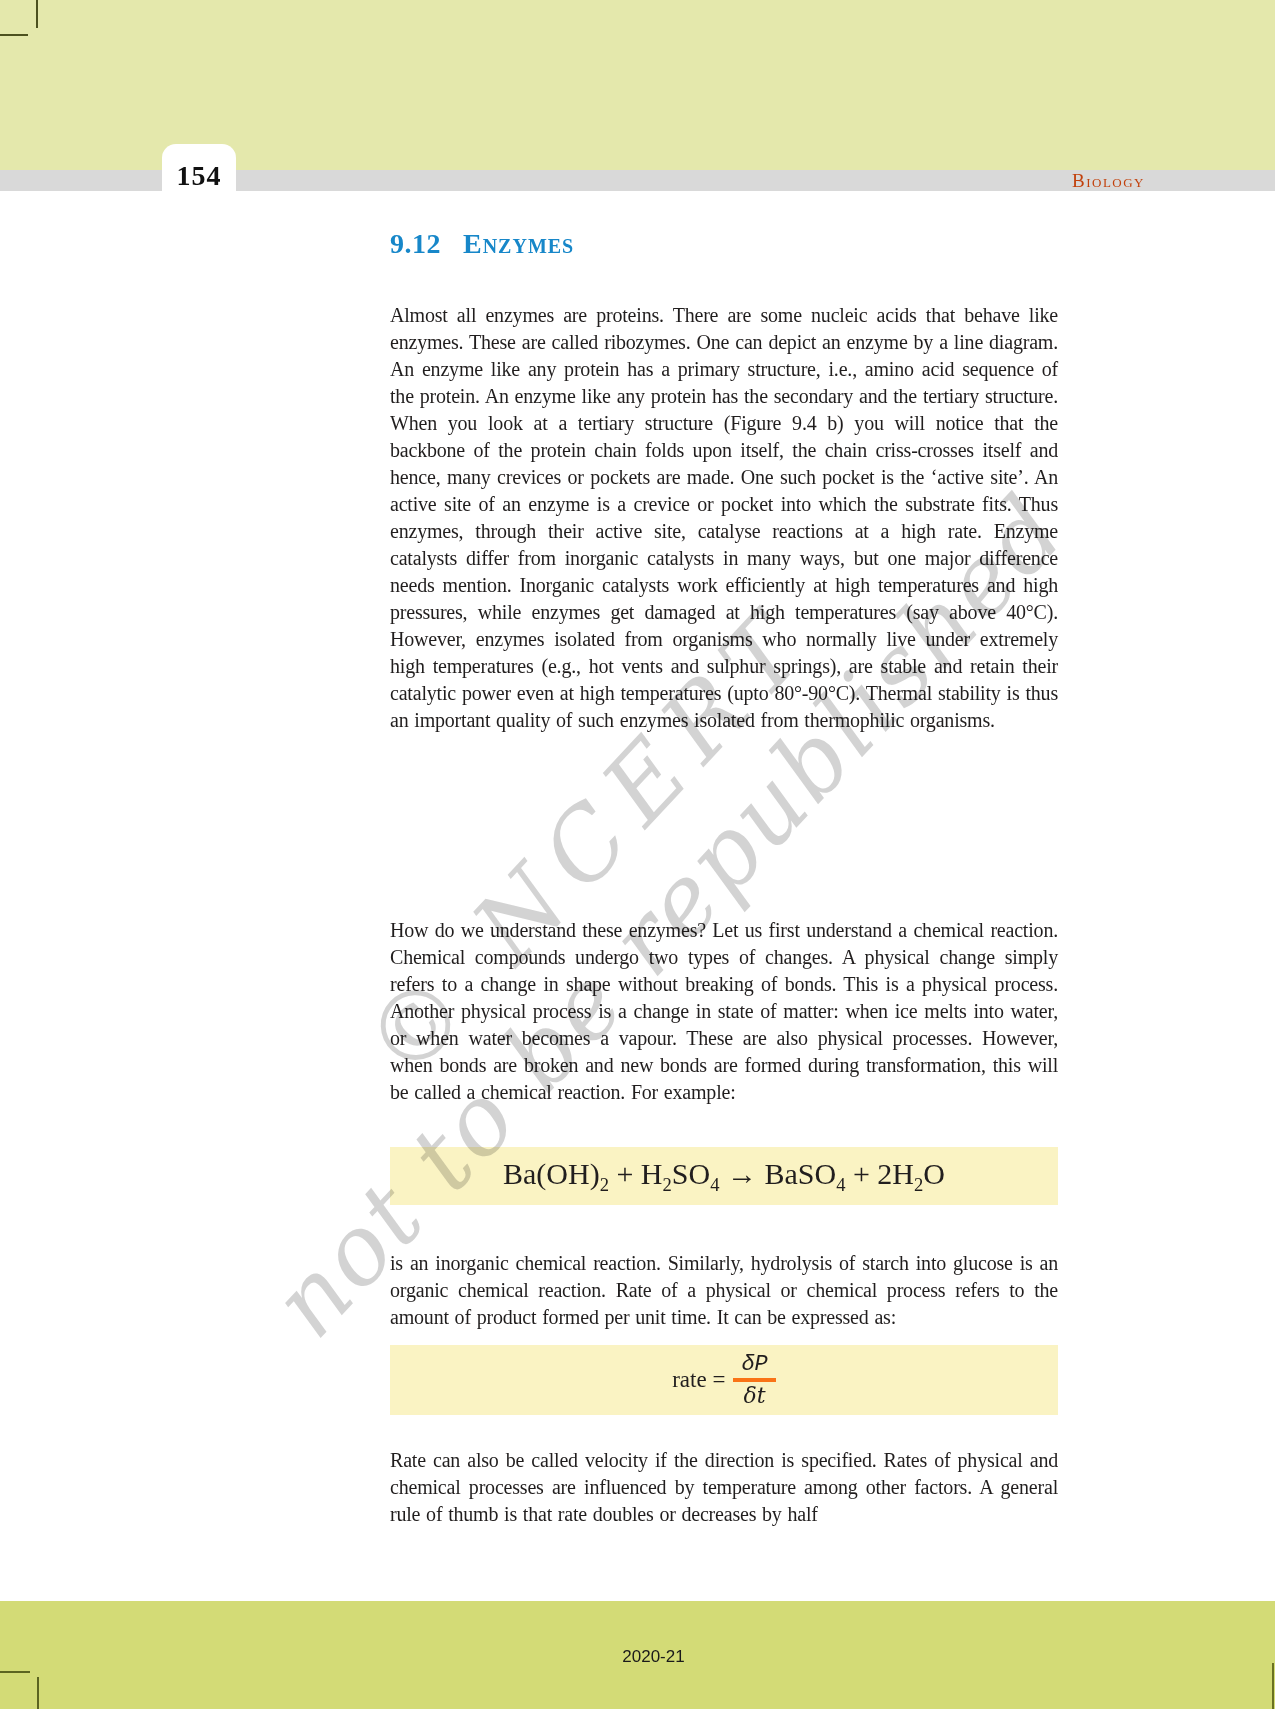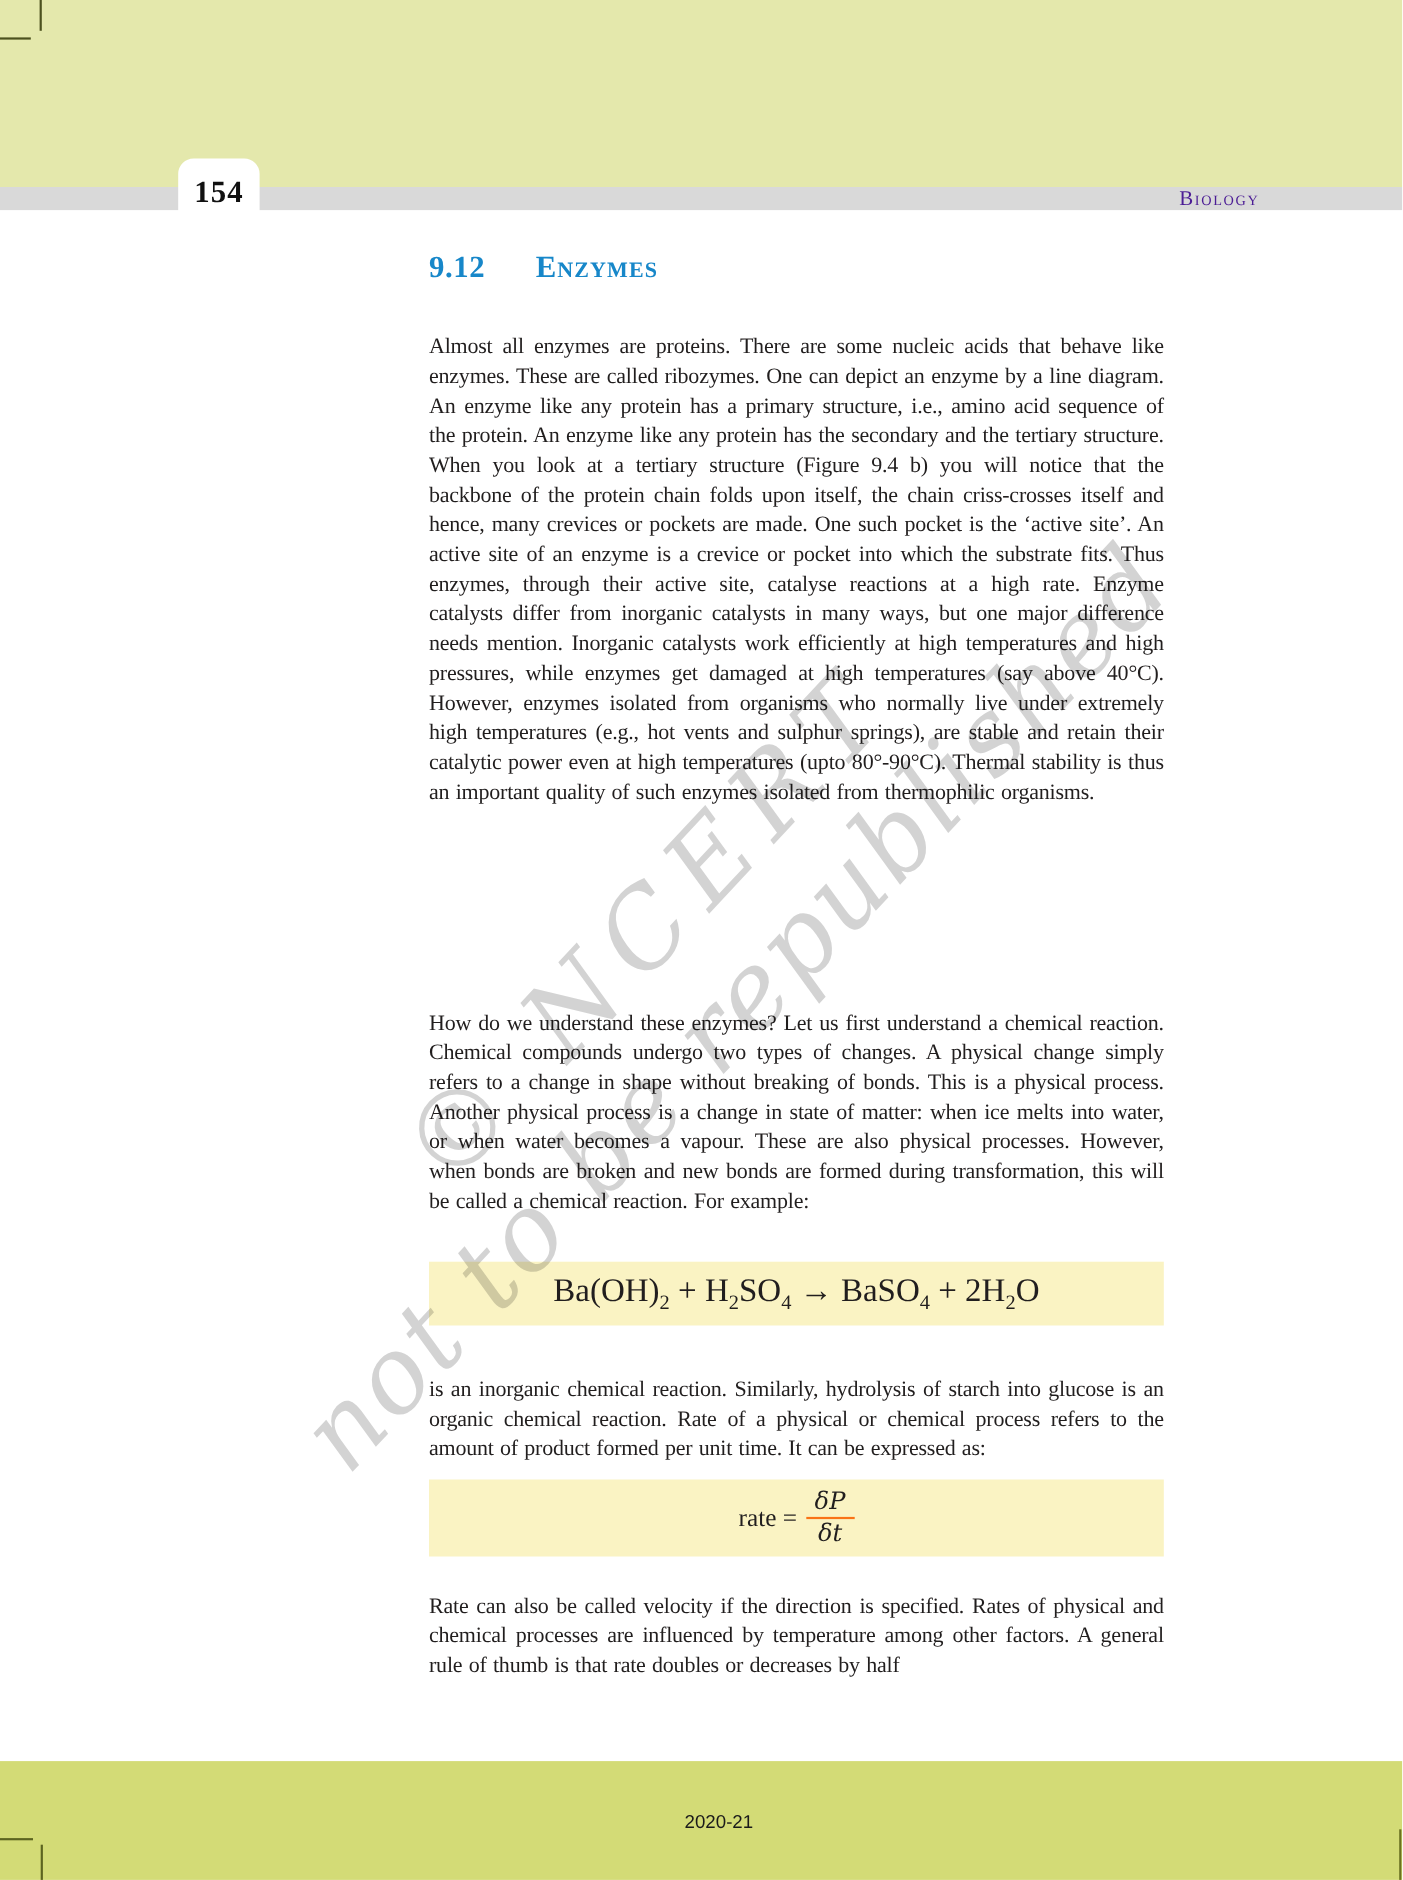--- a/index.html
+++ b/index.html
@@ -37,32 +37,32 @@
     position:absolute; left:162px; top:144px; width:74px; height:58px;
     background:#ffffff; border-radius:14px 14px 0 0;
     text-align:center; z-index:1;
   }
   .page-tab .num {
     display:block; padding-top:16px;
     font-weight:bold; font-size:28px; letter-spacing:1px; color:#111;
   }
   .biology-label {
     position:absolute; top:170px; right:130px; height:21px; line-height:22px;
-    font-variant: small-caps; font-size:19px; letter-spacing:1.5px; color:#4c1d95;
+    font-variant: small-caps; font-size:19px; letter-spacing:1.5px; color:#c2410c;
     z-index:1;
   }
   
   .content { position:absolute; left:0; top:0; width:1275px; height:1709px; z-index:2; }
   .col { position:absolute; left:390px; width:668px; }
   .h2 {
     top:228px;
     color:#1787c9; font-weight:bold; font-size:28px; letter-spacing:0.5px;
   }
   .h2 .sec-num { margin-right:22px; }
-  .h2 .sc { font-variant: small-caps; letter-spacing:1px;margin-left:24px; }
+  .h2 .sc { font-variant: small-caps; letter-spacing:1px; }
   .h3 {
     top:848px;
     color:#1787c9; font-weight:bold; font-size:26px;
   }
   .h3 .sec-num { margin-right:16px; }
   .body-p {
     font-size:20px; line-height:27px; text-align:justify;
     letter-spacing:-0.2px; word-spacing:1px; color:#211e1e;
   }
   .p1 { top:282px; }
@@ -75,21 +75,21 @@
     background:#faf3c3; display:flex; align-items:center; justify-content:center;
   }
   .eq1 { top:1147px; height:58px; font-size:30px; }
   .eq1 sub { font-size:0.62em; }
   .eq2 { top:1345px; height:70px; font-size:23px; }
   .frac {
     display:inline-flex; flex-direction:column; text-align:center;
     vertical-align:middle; margin-left:8px; font-style:italic;
     font-family:"DejaVu Serif", serif; font-size:22px; line-height:1.15;
   }
-  .frac .num { border-bottom:2px solid #f97316; padding:0 8px 1px; }
+  .frac .num { border-bottom:4px solid #f97316; padding:0 8px 1px;font-family:Liberation Mono, monospace; }
   .frac .den { padding-top:1px; }
   
   .watermark {
     position:absolute; left:630px; top:880px; z-index:3;
     transform: translate(-50%,-50%) rotate(-47deg);
     text-align:center; white-space:nowrap;
     font-family:"DejaVu Serif", serif; font-style:italic;
     color: rgba(110,110,110,0.30);
     mix-blend-mode: multiply;
     pointer-events:none;

